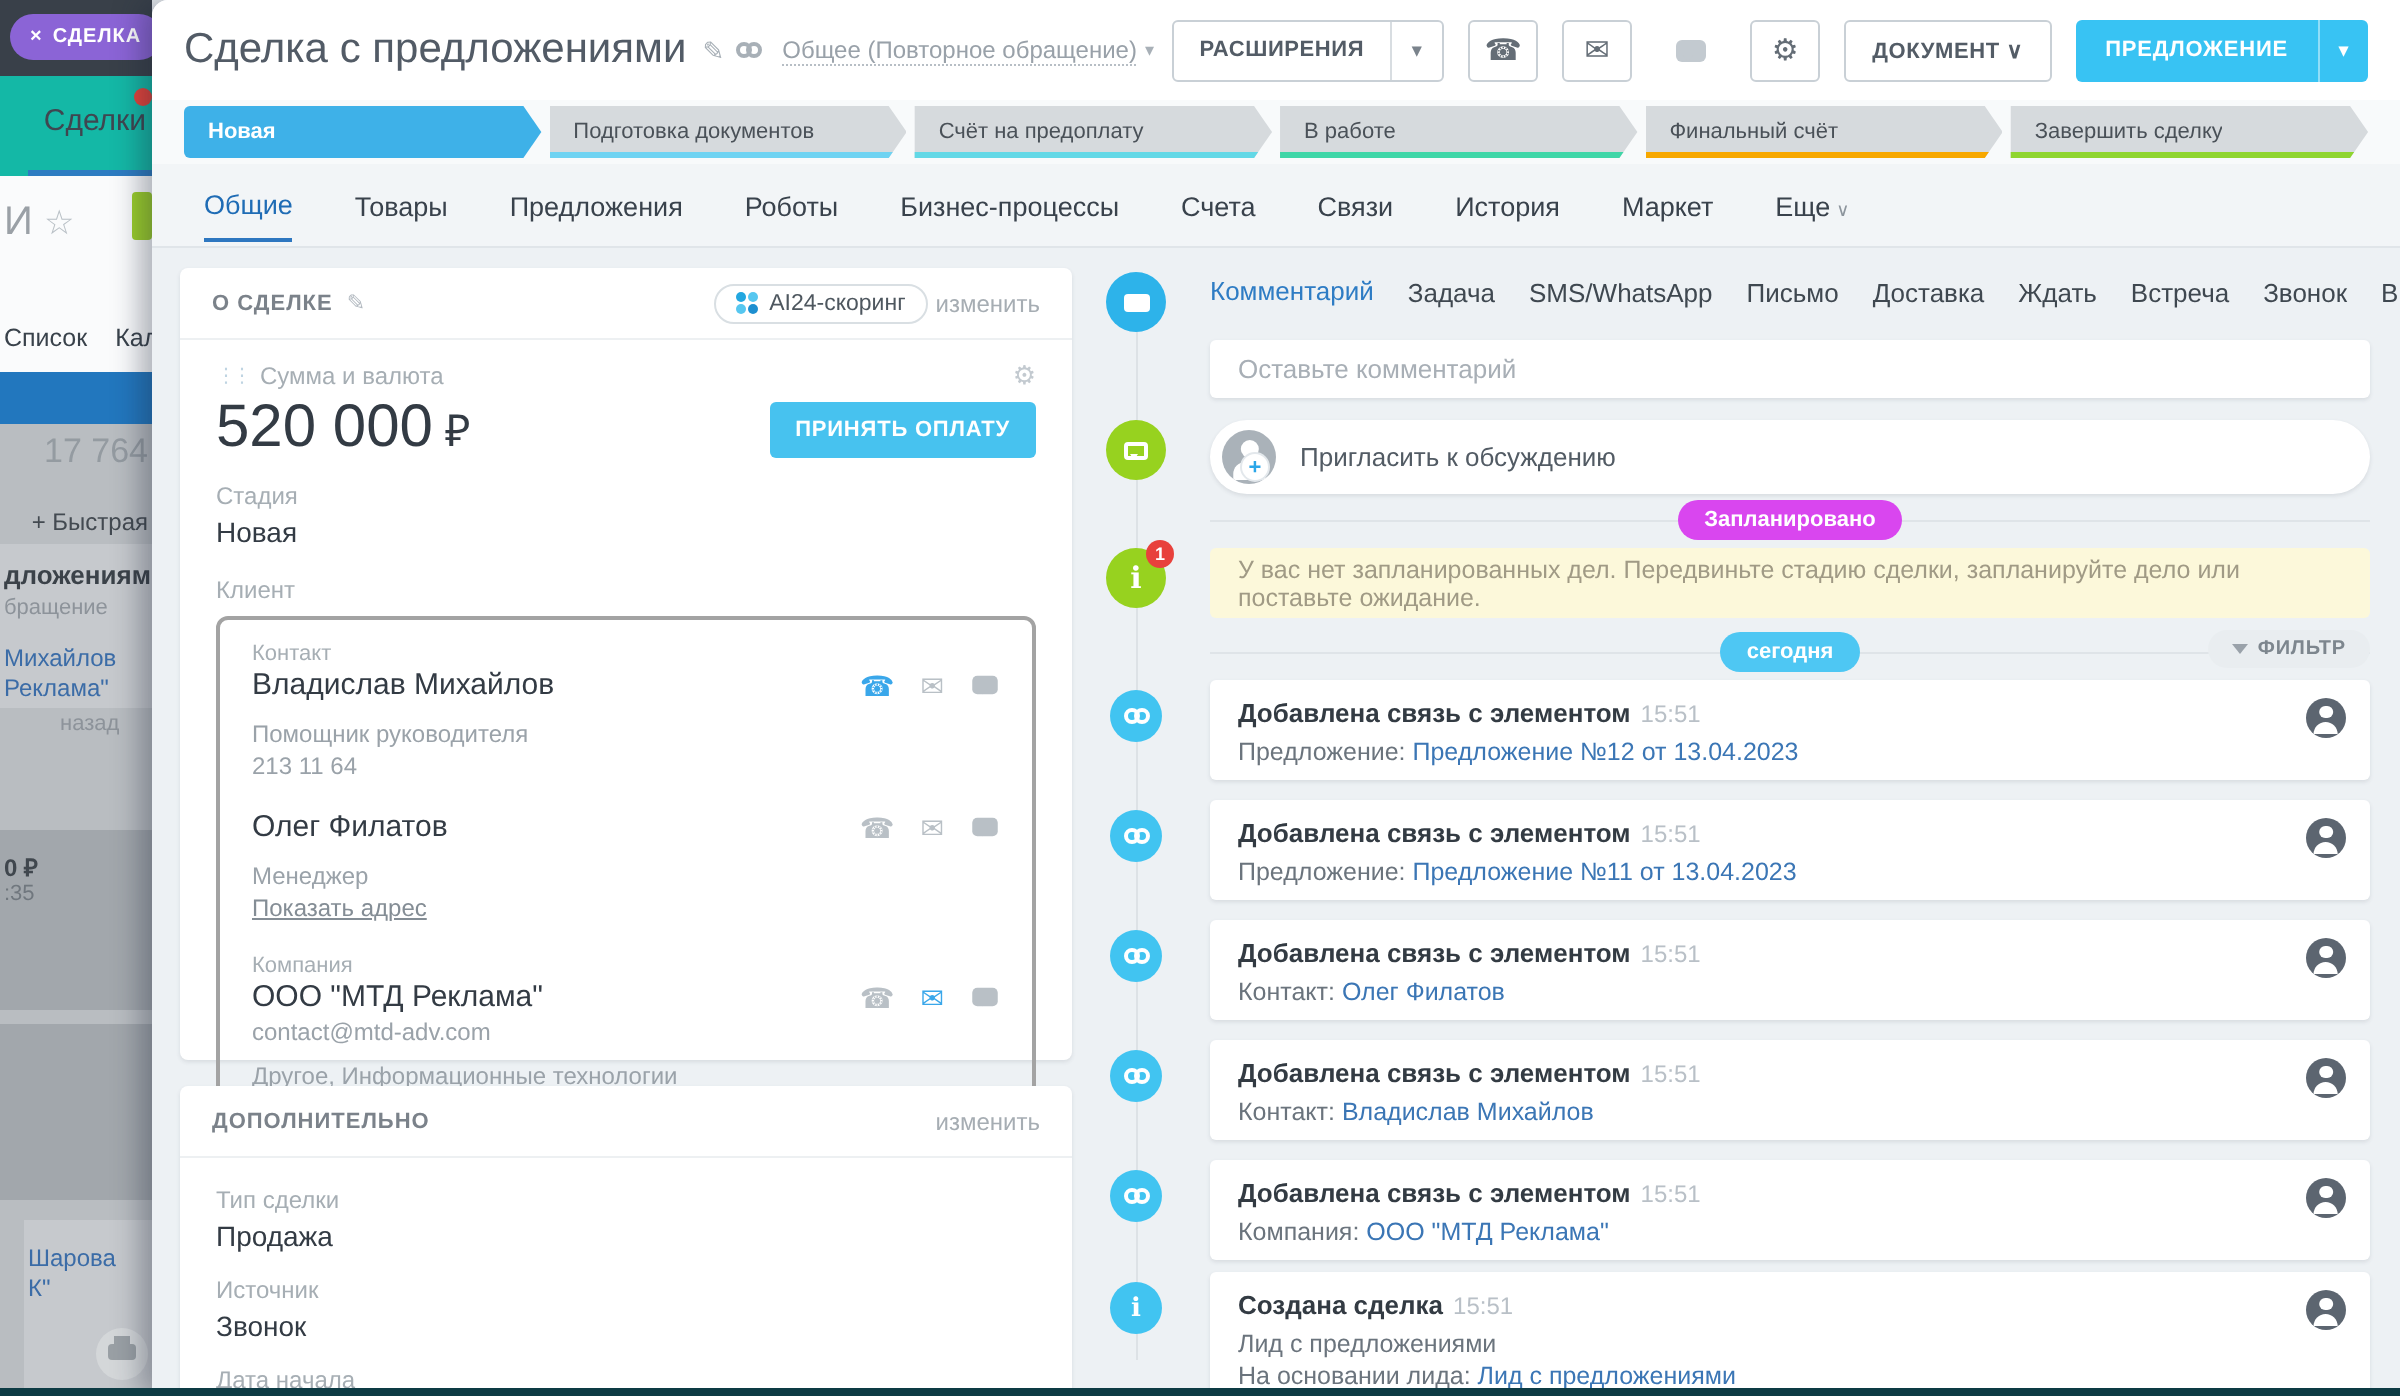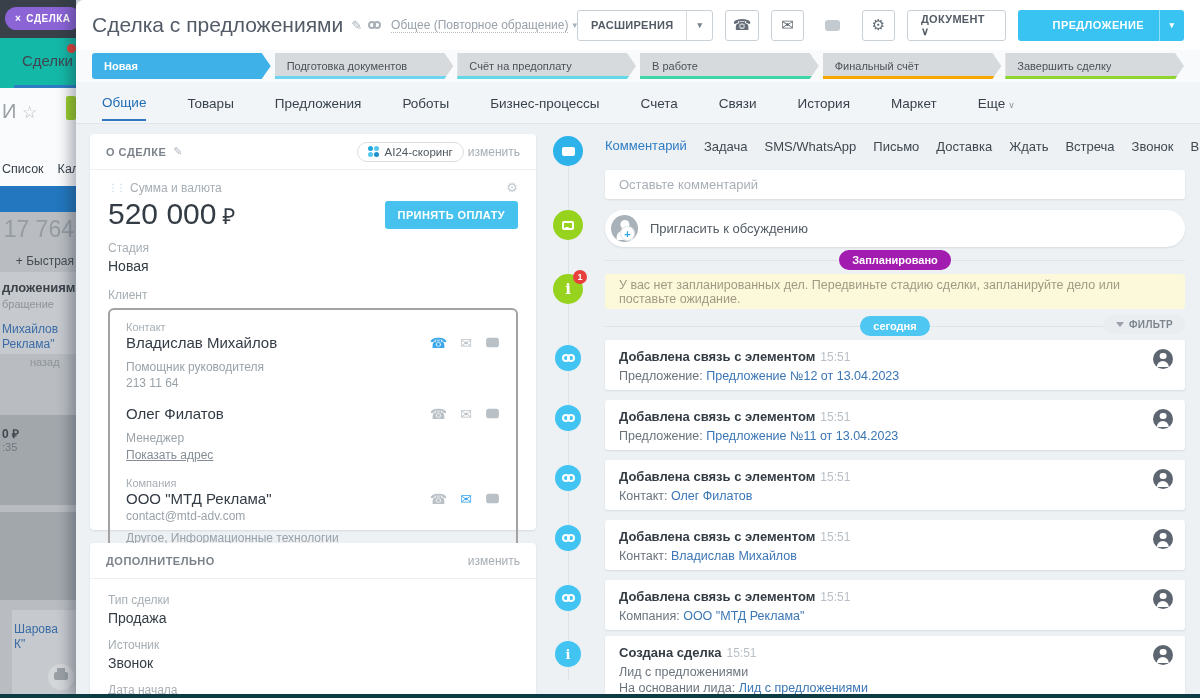--- a/index.html
+++ b/index.html
@@ -15,21 +15,21 @@
   .bg-tabszone { position:absolute; left:0; top:38px; width:76px; height:50px; background:#14b8a6; }
   .bg-dealstab { position:absolute; right:3px; top:14px; font-size:15px; color:#3f4650; }
   .bg-reddot { position:absolute; right:0px; top:6px; width:9px; height:9px; border-radius:50%; background:#e5433a; }
   .bg-tabline { position:absolute; right:0; bottom:0; width:62px; height:3px; background:#2d7cc2; }
   .bg-white { position:absolute; left:0; top:88px; width:76px; height:98px; background:#fafbfc; }
   .bg-boardtitle { position:absolute; left:2px; top:12px; font-size:20px; color:#9aa0a6; }
   .bg-star { color:#b9c0c6; font-size:17px; }
   .bg-greenbtn { position:absolute; right:0; top:8px; width:10px; height:24px; background:#9ccf2a; border-radius:2px; }
   .bg-views { position:absolute; left:2px; top:74px; font-size:12.5px; color:#39424b; display:flex; gap:14px; white-space:nowrap; }
   .bg-bluebar { position:absolute; left:0; top:186px; width:76px; height:26px; background:#2277be; }
-  .bg-total { position:absolute; right:2px; top:216px; font-size:23px; color:#949ba1; white-space:nowrap; }
+  .bg-total { position:absolute; right:2px; top:216px; font-size:17px; color:#949ba1; white-space:nowrap; }
   .bg-quick { position:absolute; right:2px; top:254px; font-size:12px; color:#434a51; white-space:nowrap; }
   .bg-carda { position:absolute; left:0; top:272px; width:76px; height:82px; background:#c6c9cd; }
   .bg-carda .t1 { position:absolute; left:2px; top:8px; font-weight:bold; font-size:13px; color:#3b4249; white-space:nowrap; }
   .bg-carda .t2 { position:absolute; left:2px; top:26px; font-size:11px; color:#8d939a; white-space:nowrap; }
   .bg-carda .t3 { position:absolute; left:2px; top:50px; font-size:12px; color:#3b6ca7; white-space:nowrap; }
   .bg-carda .t4 { position:absolute; left:2px; top:65px; font-size:12px; color:#3b6ca7; white-space:nowrap; }
   .bg-ago { position:absolute; left:30px; top:356px; font-size:11px; color:#8d939a; }
   .bg-cardb { position:absolute; left:0; top:415px; width:76px; height:90px; background:#a2a7ac; }
   .bg-cardb .m1 { position:absolute; left:2px; top:10px; font-size:12px; font-weight:bold; color:#40474e; white-space:nowrap; }
   .bg-cardb .m2 { position:absolute; left:2px; top:26px; font-size:11px; color:#70777e; white-space:nowrap; }
@@ -55,41 +55,41 @@
   .cat-caret { font-size:9px; color:#a8b0b7; margin-left:4px; }
   .actions { margin-left:auto; display:flex; align-items:flex-end; gap:12px; }
   .btn { height:31px; background:#fff; border:1px solid #c9d0d6; border-radius:3px; display:flex; align-items:center;
          font-size:11px; font-weight:bold; color:#535c66; letter-spacing:.3px; cursor:pointer; }
   .btn .seg { padding:0 13px; }
   .btn .caret-seg { width:26px; display:flex; justify-content:center; border-left:1px solid #d8dde1; font-size:9px; color:#7a838c; align-self:stretch; align-items:center; }
   .icon-btn { width:35px; height:31px; background:#fff; border:1px solid #c9d0d6; border-radius:3px;
               display:flex; align-items:center; justify-content:center; font-size:15px; color:#646d76; cursor:pointer; }
   .icon-btn.noborder { border:none; background:transparent; color:#c3cad0; }
   .btn-offer { height:31px; background:#38c3f3; border-radius:3px; display:flex; align-items:center; color:#fff;
-               font-size:11px; font-weight:bold; letter-spacing:.4px; cursor:pointer;padding-left:20px; }
+               font-size:11px; font-weight:bold; letter-spacing:.4px; cursor:pointer; }
   .btn-offer .seg { padding:0 15px; }
   .btn-offer .caret-seg { width:25px; display:flex; justify-content:center; align-items:center; align-self:stretch;
                           border-left:1px solid rgba(255,255,255,.45); font-size:9px; }
   
   .bub { position:relative; width:15px; height:11px; background:currentColor; border-radius:3px; display:inline-block; }
   .bub:after { content:""; position:absolute; left:3px; bottom:-4px; border:4px solid transparent; border-top-color:currentColor; border-left-width:3px; border-right-width:3px; }
 
   
   .p-stages { position:absolute; left:0; top:50px; width:100%; height:32px; background:#f8fafb; display:flex; gap:4px; align-items:center; padding:0 16px; }
   .stage { position:relative; flex:1; height:26px; background:#d6dadd; clip-path:polygon(0 0, calc(100% - 9px) 0, 100% 50%, calc(100% - 9px) 100%, 0 100%);
            display:flex; align-items:center; cursor:pointer; }
   .stage:first-child { border-radius:3px 0 0 3px; }
   .stage span { font-size:11px; color:#4a5158; padding-left:12px; white-space:nowrap; overflow:hidden; }
   .stage .stripe { position:absolute; left:0; right:4px; bottom:0; height:3px; }
   .stage.active { background:#3eb1e8; }
   .stage.active span { color:#fff; font-weight:bold; }
 
   
   .p-tabs { position:absolute; left:0; top:82px; width:100%; height:42px; background:#f2f5f7; border-bottom:1px solid #e0e5e9;
-            display:flex; align-items:center; gap:41px; padding:0 26px; font-size:13.5px; color:#39424c; }
+            display:flex; align-items:center; gap:31px; padding:0 26px; font-size:13.5px; color:#39424c; }
   .p-tabs .tab { cursor:pointer; padding:11px 0 9px; }
   .p-tabs .tab.active { color:#1f6cb5; border-bottom:2px solid #2e77c0; }
   .p-tabs .more { color:#39424c; }
   .p-tabs .more i { font-style:normal; font-size:9px; color:#8d959d; margin-left:3px; }
 
   .p-body { position:absolute; left:0; top:124px; width:100%; height:574px; background:#edf1f4; }
 
   
   .card { position:absolute; background:#fff; border-radius:4px; box-shadow:0 1px 2px rgba(55,65,85,.12); }
   .card-about { left:14px; top:10px; width:446px; height:396px; }
@@ -163,21 +163,21 @@
   .inv-ava { position:relative; width:27px; height:27px; border-radius:50%; background:#aab2b9; overflow:hidden; margin-right:12px; }
   .person:before { content:""; position:absolute; left:50%; top:18%; transform:translateX(-50%); width:34%; height:34%; border-radius:50%; background:#fff; }
   .person:after { content:""; position:absolute; left:50%; bottom:8%; transform:translateX(-50%); width:62%; height:32%; border-radius:6px 6px 0 0; background:#fff; }
   .inv-plus { position:absolute; left:545px; top:103px; width:13px; height:13px; border-radius:50%; background:#fff; color:#2ba6e8;
               font-size:11px; font-weight:bold; display:flex; align-items:center; justify-content:center; box-shadow:0 0 0 1px #e3e8ec; }
   .invite-text { font-size:13px; color:#525b64; }
 
   .divider-row { position:absolute; left:529px; width:580px; height:20px; display:flex; align-items:center; justify-content:center; }
   .divider-row:before { content:""; position:absolute; left:0; right:0; top:50%; border-top:1px solid #dfe4e8; }
   .pill { position:relative; z-index:1; color:#fff; font-size:11px; font-weight:bold; border-radius:11px; padding:4px 13px; }
-  .pill-green { background:#a21caf; }
+  .pill-green { background:#d946ef; }
   .pill-blue { background:#4ec7f3; }
   .filter-btn { position:absolute; right:0; top:-1px; z-index:1; background:#e9edf0; border-radius:12px; padding:4px 12px;
                 font-size:10px; font-weight:bold; letter-spacing:.4px; color:#7d868e; display:flex; align-items:center; gap:5px; cursor:pointer; }
   .funnel { width:0; height:0; border-left:4px solid transparent; border-right:4px solid transparent; border-top:5px solid #9aa2aa; display:inline-block; }
 
   .alert { position:absolute; left:529px; top:150px; width:580px; height:35px; background:#fcf8da; border-radius:3px;
            display:flex; align-items:center; padding:0 14px; font-size:12.5px; color:#a09a85; }
 
   .t-card { position:absolute; left:529px; width:580px; background:#fff; border-radius:3px; box-shadow:0 1px 2px rgba(55,65,85,.12); padding:9px 14px; }
   .t-title { font-size:13px; color:#333b43; }

